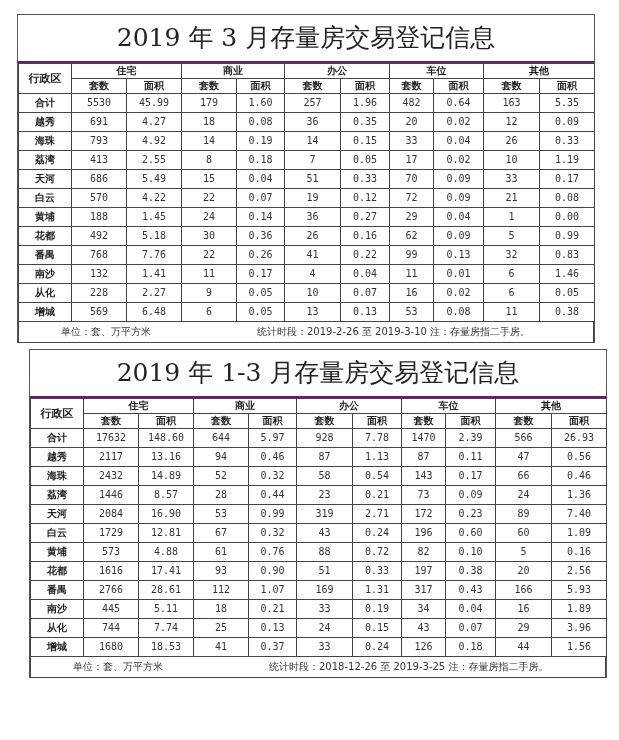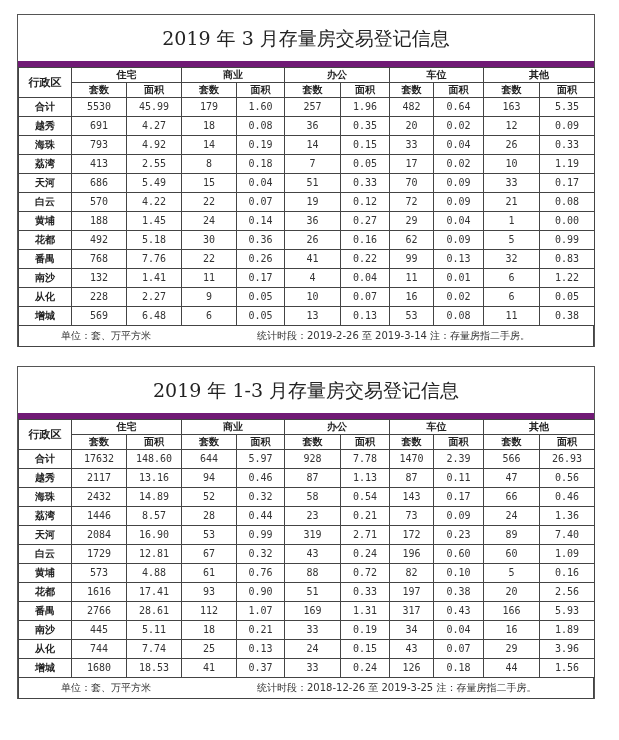--- a/index.html
+++ b/index.html
@@ -1,26 +1,26 @@
 <!DOCTYPE html>
 <html><head>
 <meta charset="utf-8">
 <style>
   html, body { margin:0; padding:0; background:#ffffff; }
   body { width:619px; height:740px; position:relative; overflow:hidden;
          font-family:"DejaVu Serif", serif; color:#222; }
   .sheet { position:absolute; left:17px; top:14px; width:576px;
            border:1px solid #555; border-bottom:none; }
-  .sheet2 { top:366px; }
+  .sheet2 { top:349px;margin-left:12px; }
   table { border-collapse:collapse; width:576px; table-layout:fixed; }
   td, th { border:1px solid #444; text-align:center; padding:0;
            font-size:10px; height:18px; line-height:18px; overflow:hidden; white-space:nowrap; }
   th { font-family:"DejaVu Sans", sans-serif; font-weight:bold; font-size:10px; height:14px; line-height:14px; }
-  .title { font-family:"DejaVu Serif", serif; font-size:19px; font-weight:normal;
-           height:46px; line-height:46px; border-bottom:6px solid #701a75; text-align:center; }
+  .title { font-family:"DejaVu Serif", serif; font-size:25px; font-weight:normal;
+           height:46px; line-height:46px; border-bottom:2px solid #701a75; text-align:center; }
   th.region-head { font-size:11px; }
   td.region { font-family:"DejaVu Sans", sans-serif; font-weight:bold; font-size:10px;border-radius:6px; }
   td.num { font-family:"DejaVu Sans Mono", monospace; font-size:10px; color:#333; }
   .footer { border:1px solid #444; border-top:none; height:20px; line-height:20px;
             font-family:"DejaVu Sans", sans-serif; font-size:10px; color:#333; position:relative; }
   .footer .unit { position:absolute; left:42px; }
   .footer .period { position:absolute; left:238px; }
   .wrap { border:1px solid #444; }
 </style>
 </head>
@@ -187,21 +187,21 @@
             <td class="region">南沙</td>
             <td class="num">132</td>
             <td class="num">1.41</td>
             <td class="num">11</td>
             <td class="num">0.17</td>
             <td class="num">4</td>
             <td class="num">0.04</td>
             <td class="num">11</td>
             <td class="num">0.01</td>
             <td class="num">6</td>
-            <td class="num">1.22</td>
+            <td class="num">1.46</td>
           </tr>
           <tr>
             <td class="region">从化</td>
             <td class="num">228</td>
             <td class="num">2.27</td>
             <td class="num">9</td>
             <td class="num">0.05</td>
             <td class="num">10</td>
             <td class="num">0.07</td>
             <td class="num">16</td>
@@ -220,21 +220,21 @@
             <td class="num">53</td>
             <td class="num">0.08</td>
             <td class="num">11</td>
             <td class="num">0.38</td>
           </tr>
         </tbody>
     </table>
   </div>
   <div class="footer">
     <span class="unit">单位：套、万平方米</span>
-    <span class="period">统计时段：2019-2-26 至 2019-3-14  注：存量房指二手房。</span>
+    <span class="period">统计时段：2019-2-26 至 2019-3-10  注：存量房指二手房。</span>
   </div>
 </div>
 
 <div class="sheet sheet2">
   <div class="wrap" style="border:none;">
     <div class="title">2019 年 1-3 月存量房交易登记信息</div>
     <table>
       <colgroup>
         <col style="width:53px">
           <col style="width:55px">

